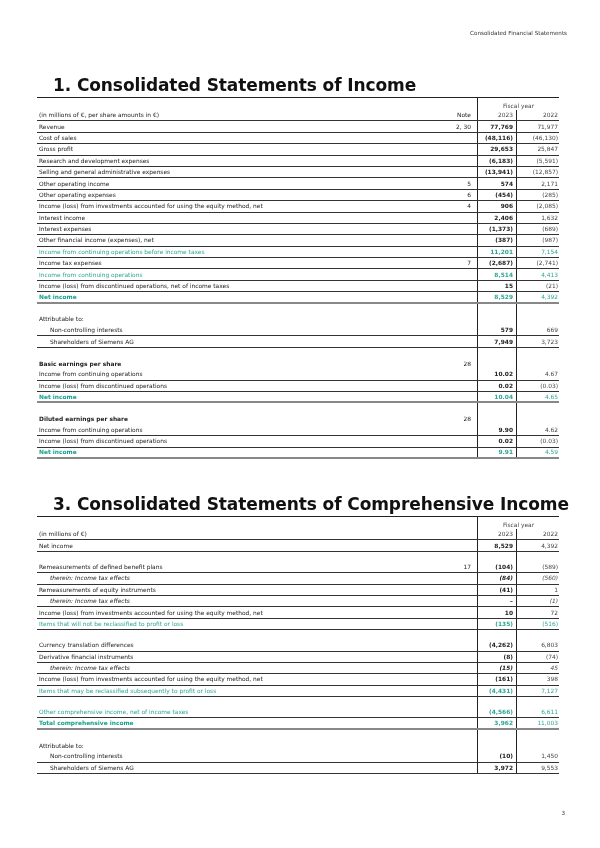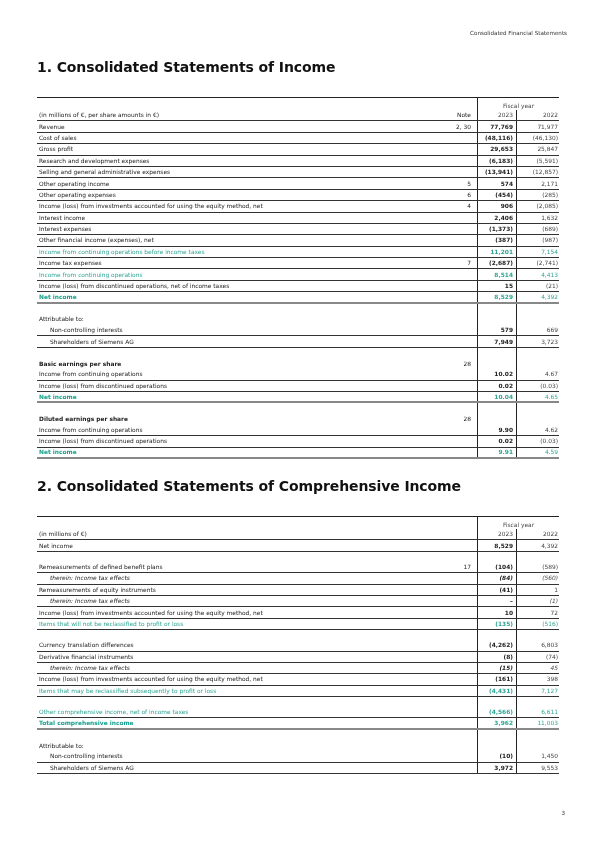--- a/index.html
+++ b/index.html
@@ -5,22 +5,22 @@
   html, body { margin: 0; padding: 0; background: #ffffff; }
   body {
     width: 600px; height: 848px; position: relative; overflow: hidden;
     font-family: "DejaVu Sans", sans-serif; color: #222;
   }
   .running-head {
     position: absolute; top: 30px; right: 33px;
     font-size: 5.6px; color: #333;
   }
   h1 {
-    position: absolute; left: 37px; margin: 0;
-    font-size: 14px; font-weight: bold; color: #111; letter-spacing: -0.1px;
+    position: absolute; left: 37px; margin: 16px;
+    font-size: 17px; font-weight: bold; color: #111; letter-spacing: -0.1px;
   }
   #title1 { top: 59px; }
   #title2 { top: 478px; }
   .tbl {
     position: absolute; left: 37px; width: 522px;
     border-top: 1.5px solid #222;
   }
   #tbl1 { top: 97px; }
   #tbl2 { top: 516px; }
   .row {
@@ -254,21 +254,21 @@
       </div>
       <div class="row total">
         <span class="lbl teal-bold">Net income</span>
         <span class="note"></span>
         <span class="c23 teal">9.91</span>
         <span class="c22 teal">4.59</span>
       </div>
     </div>
 </div>
 
-<h1 id="title2">2. Consolidated Statements of Comprehensive Income</h1>
+<h1 id="title2">3. Consolidated Statements of Comprehensive Income</h1>
 
 <div class="tbl" id="tbl2">
   <div class="row fiscal">
     <span class="lbl"></span>
       <span class="note"></span>
     <span class="fy">Fiscal year</span>
   </div>
   <div class="row header">
     <span class="lbl">(in millions of €)</span>
     <span class="note"></span>

